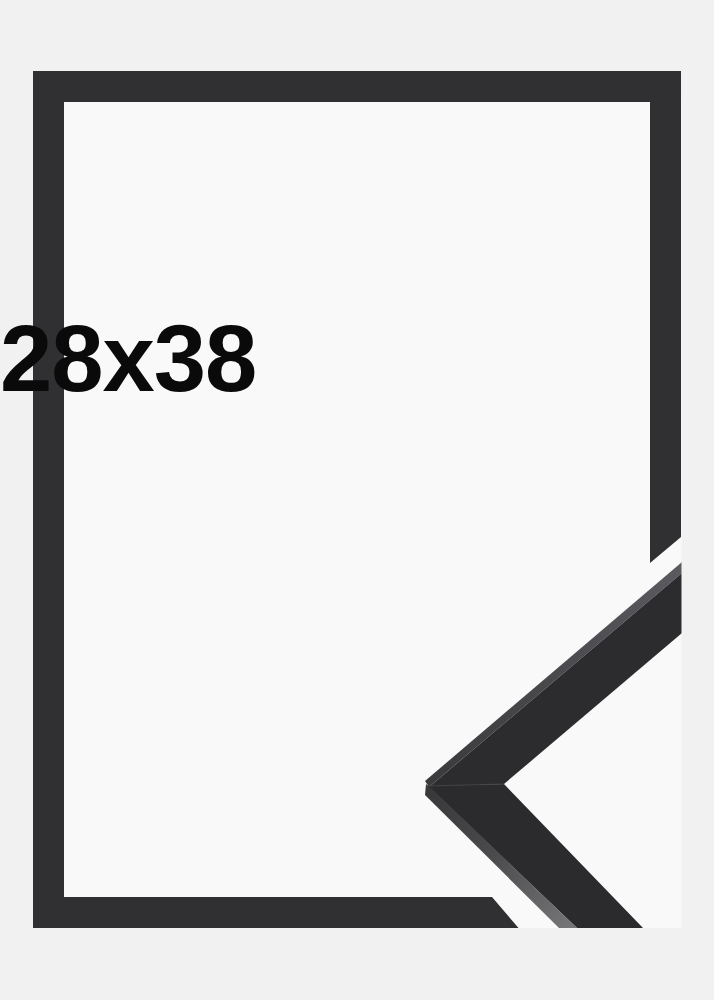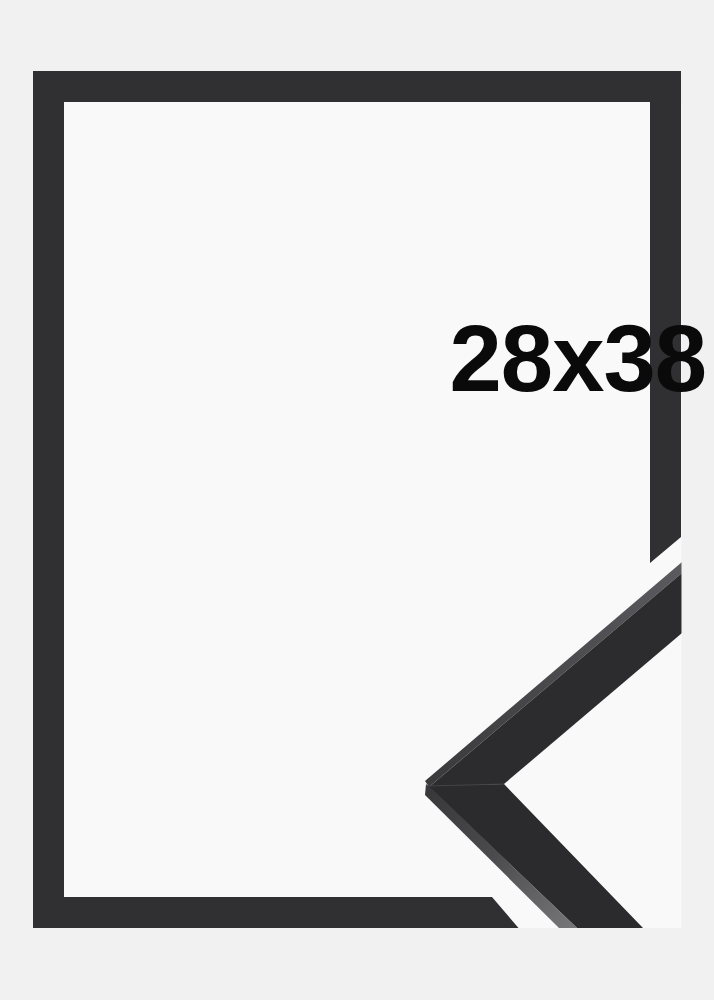--- a/index.html
+++ b/index.html
@@ -24,21 +24,21 @@
     left: 0;
     top: 0;
     display: block;
   }
   .size-label {
     position: absolute;
     left: 0;
     width: 706px;
     top: 363px;
     transform: translateY(-54%);
-    text-align: right;
+    text-align: left;
     font-size: 94px;
     font-weight: 700;
     letter-spacing: -1px;
     line-height: 1;
     color: var(--text, #0a0a0a);
     user-select: none;
     white-space: nowrap;
   }
 </style>
 </head>

